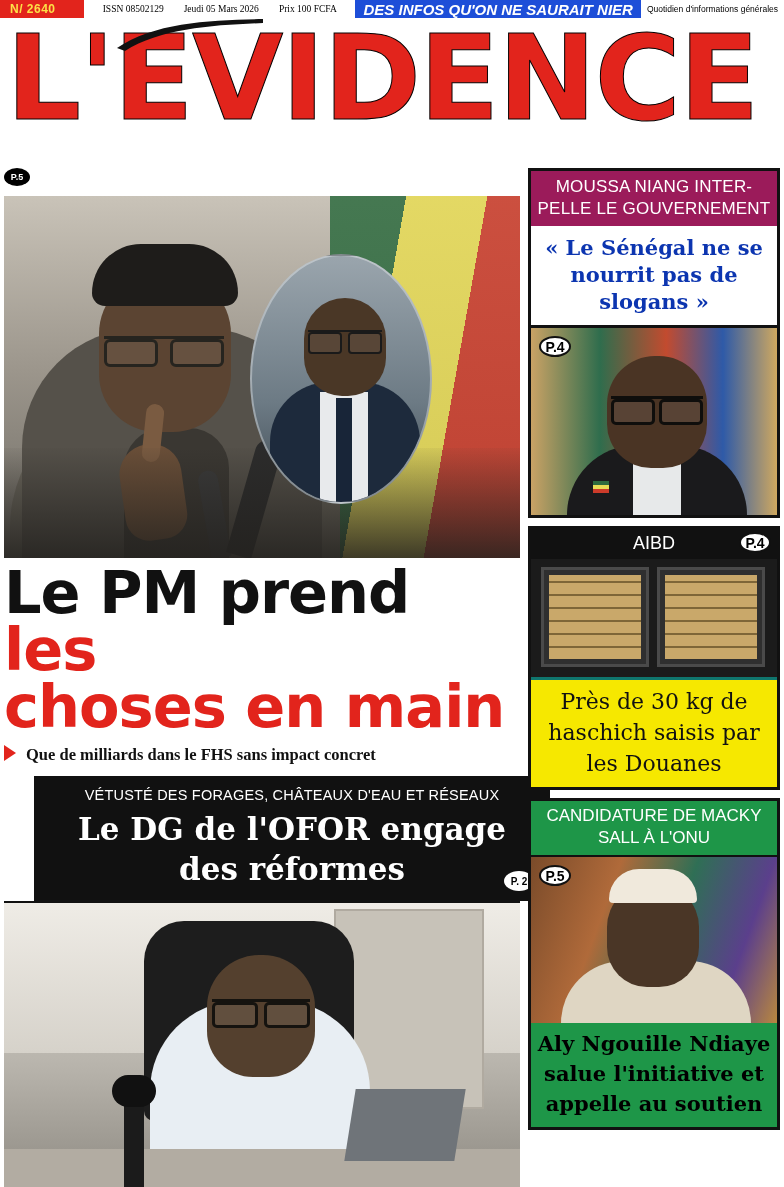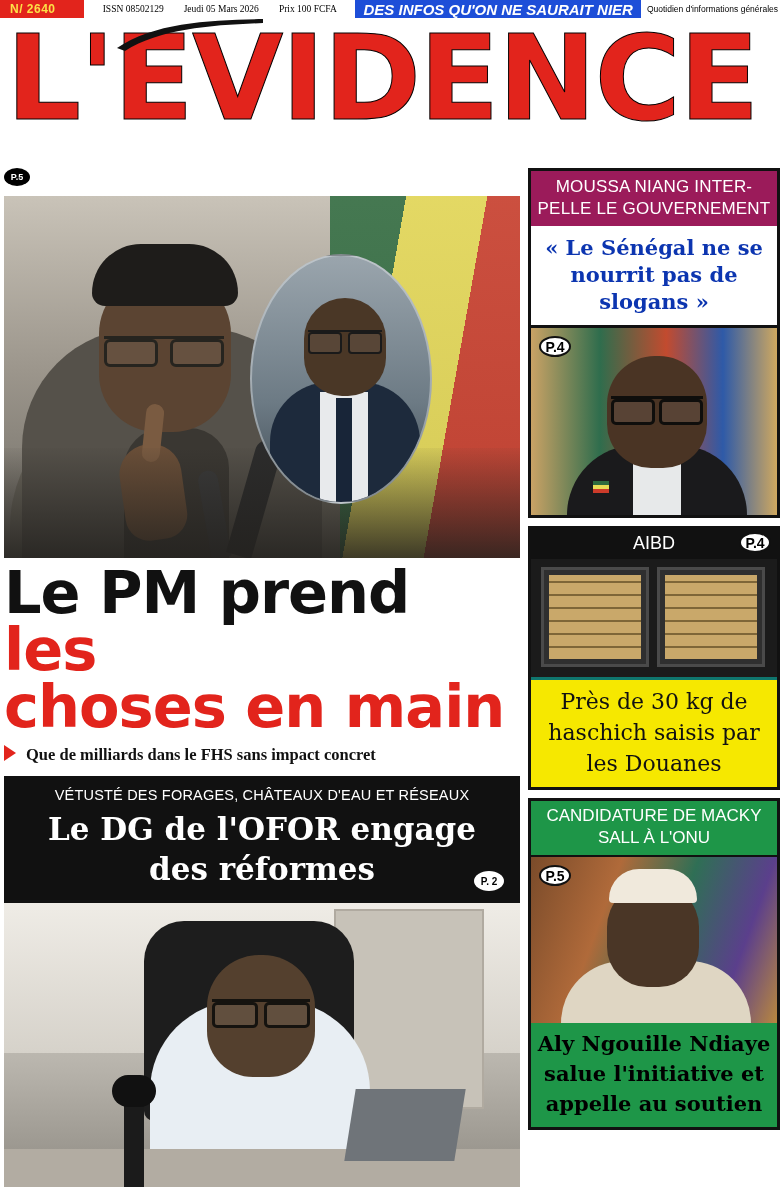--- a/index.html
+++ b/index.html
@@ -315,20 +315,21 @@
     font-family: "Liberation Serif", serif;
   }
 
   
   .ofor-block {
     margin-top: 9px;
     width: 516px;
     background: #111111;
     padding: 10px 14px 12px 14px;
     position: relative;
+    margin-left: 30px;
   }
   .ofor-kicker {
     color: #ffffff;
     font-size: 14.5px;
     text-align: center;
     line-height: 19px;
     letter-spacing: 0.2px;
   }
   .ofor-title {
     color: #ffffff;

